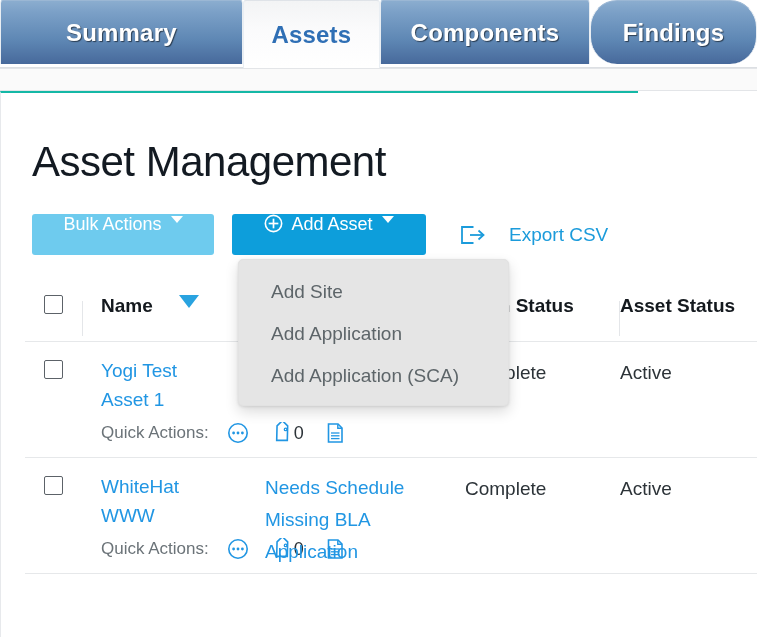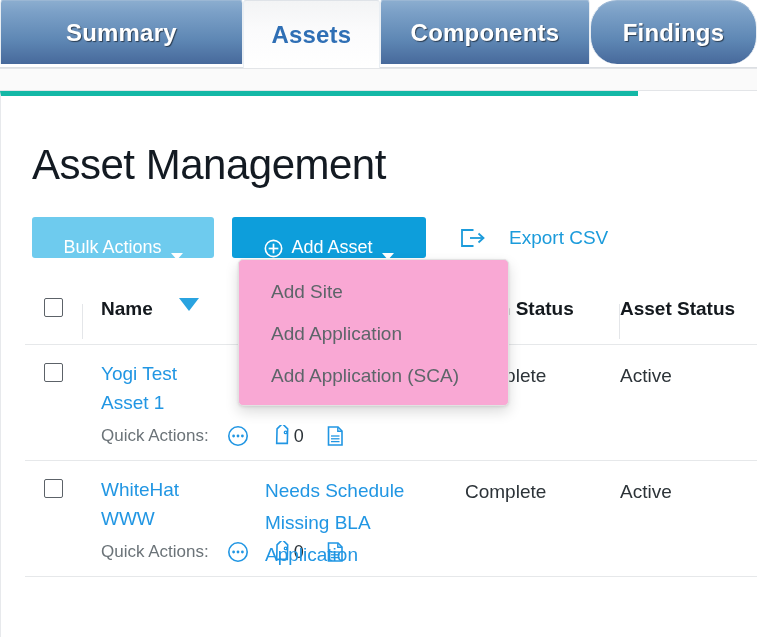--- a/index.html
+++ b/index.html
@@ -73,21 +73,21 @@
     left: 0; top: 90px; width: 757px; height: 1px;
     background: #e3e5e8;
   }
 
   
   .panel {
     position: absolute;
     left: 0; top: 91px;
     width: 638px; height: 546px;
     background: #ffffff;
-    border-top: 5px solid #14b8a6;
+    border-top: 2px solid #14b8a6;
     border-left: 1px solid #e7e9ec;
   }
 
   .page-title {
     position: absolute;
     left: 31px; top: 48px;
     font-size: 42px;
     font-weight: normal;
     color: #131a22;
     letter-spacing: -0.5px;
@@ -98,21 +98,21 @@
   
   .toolbar {
     position: absolute;
     left: 31px; top: 121px;
     display: flex;
     align-items: center;
   }
   .btn {
     height: 41px;
     display: flex;
-    align-items: flex-end;
+    align-items: flex-start;
     justify-content: center;
     font-size: 18px;
     color: #ffffff;
     border: none;
     border-radius: 3px;
     cursor: pointer;
     padding: 0 16px;
     font-family: "Liberation Sans", sans-serif;
     white-space: nowrap;
   }
@@ -152,21 +152,21 @@
     white-space: nowrap;
     gap: 16px;
   }
   .export-icon { width: 26px; height: 20px; margin-right: 7px; flex: 0 0 auto; }
 
   
   .dropdown {
     position: absolute;
     left: 238px; top: 259px;
     width: 271px; height: 147px;
-    background: #f9a8d4;
+    background: #e5e5e5;
     border: 1px solid #e2e2e2;
     border-radius: 5px;
     box-shadow: 0 6px 14px rgba(0,0,0,0.14), 0 1px 3px rgba(0,0,0,0.10);
     z-index: 20;
     padding-top: 11px;
   }
   .dd-item {
     height: 42px;
     line-height: 42px;
     padding-left: 32px;

